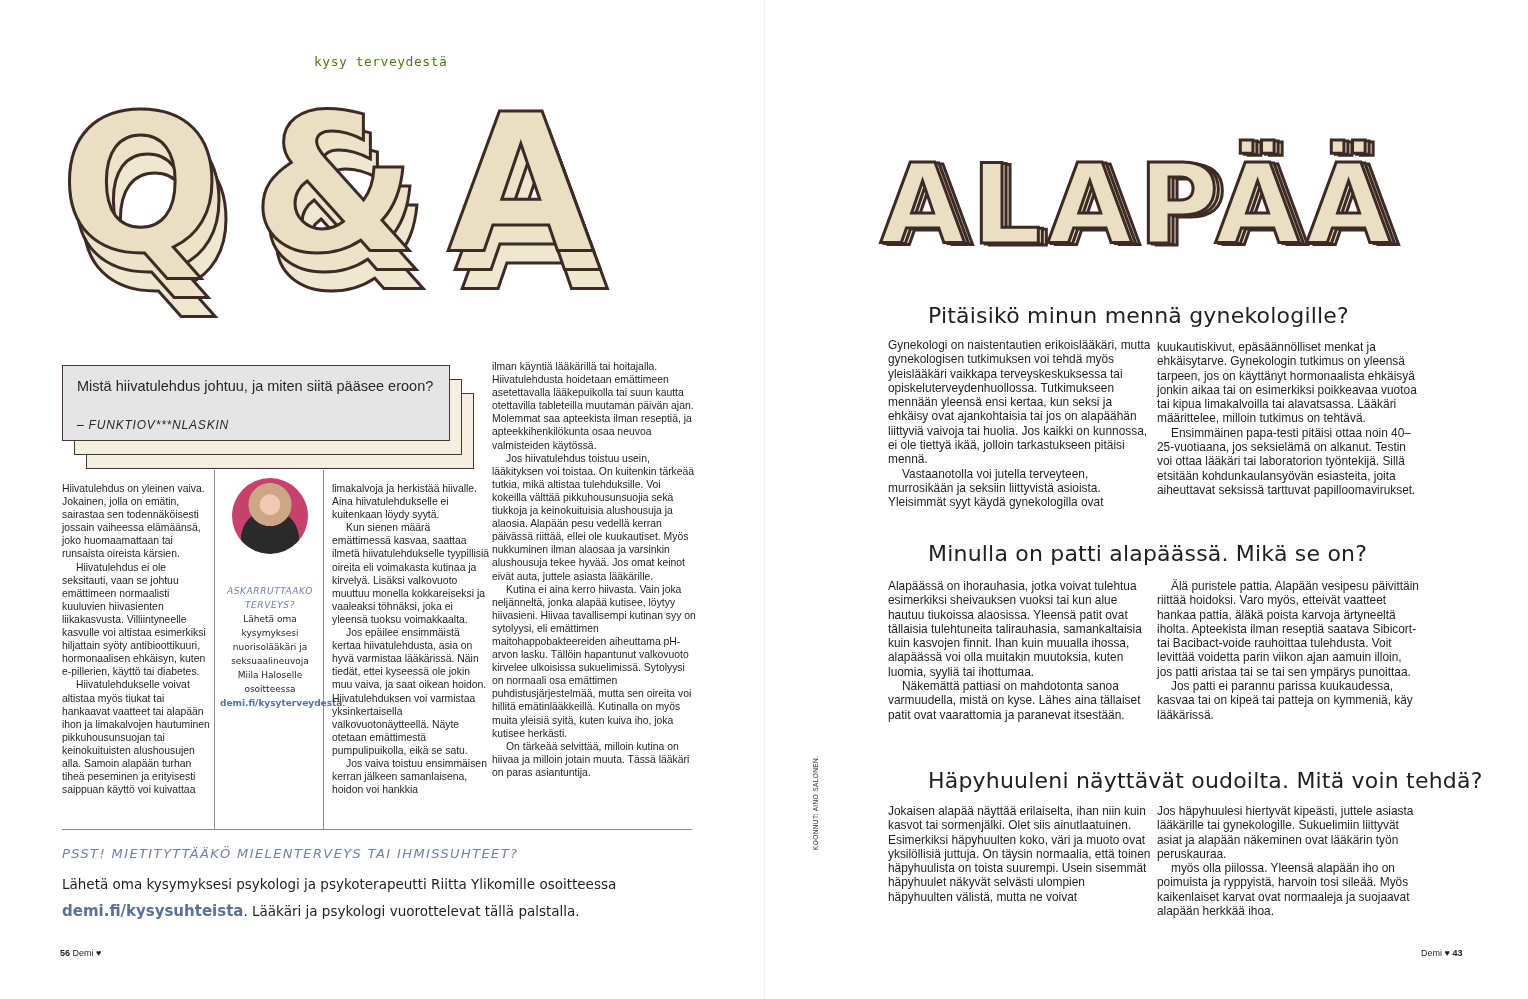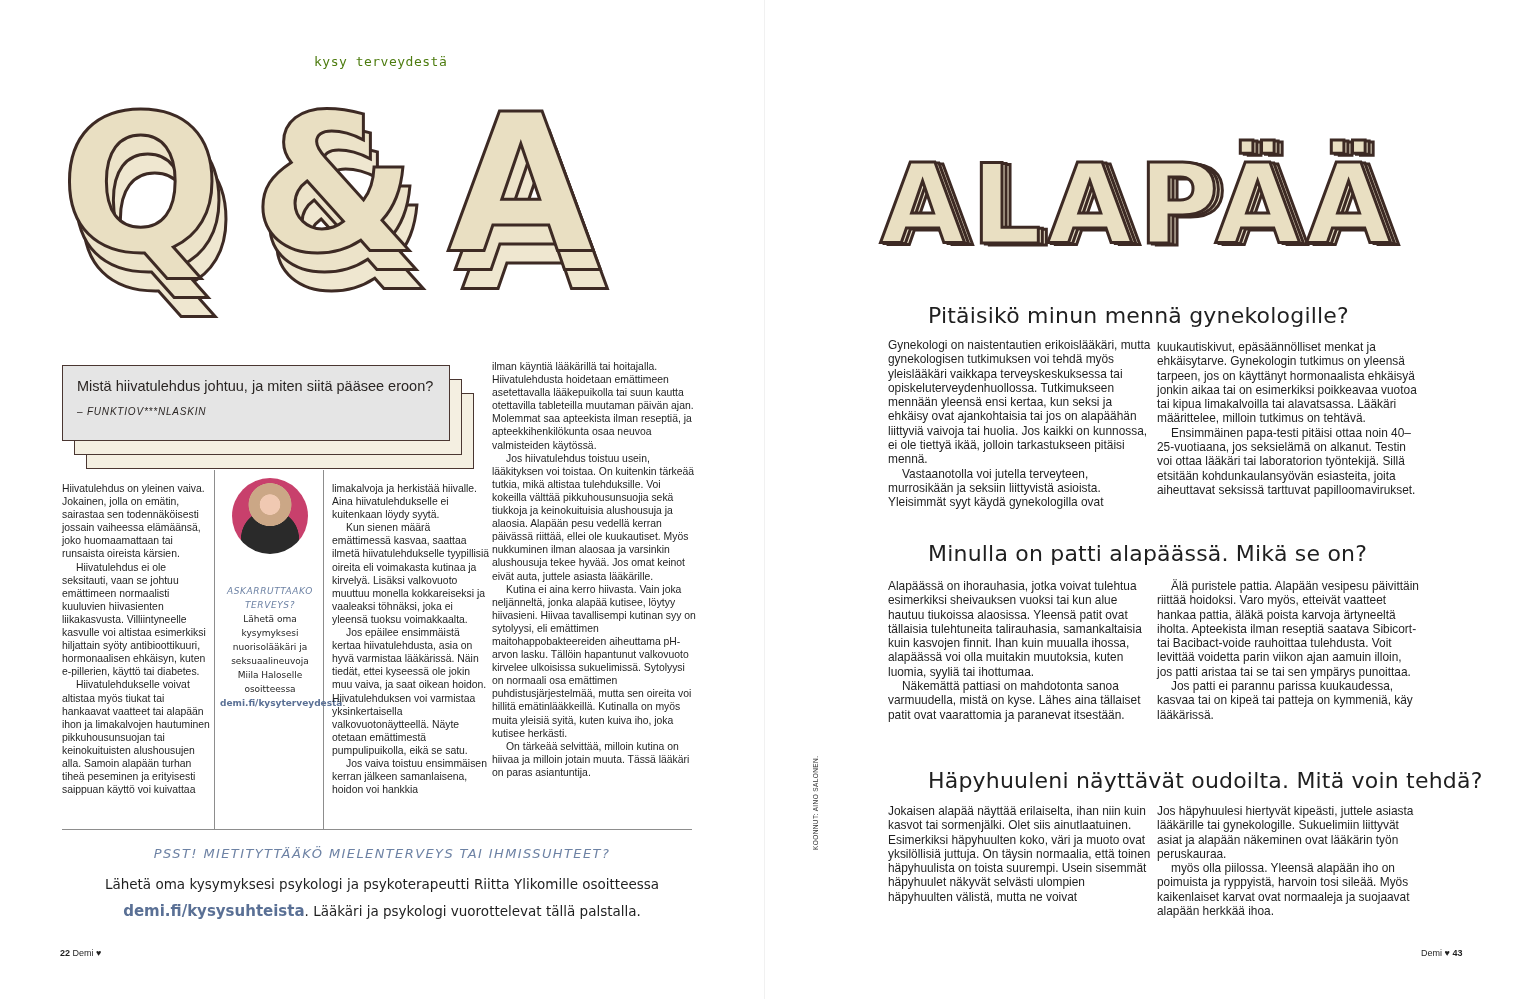--- a/index.html
+++ b/index.html
@@ -24,21 +24,21 @@
   .alapaa-title .l3 { transform: translate(8px, 2px); color: #efe7d0; }
   .alapaa-title .l2 { transform: translate(4px, 1px); color: #ece3c9; }
 
   
   .qcard-wrap { position: absolute; left: 62px; top: 365px; width: 412px; height: 110px; }
   .qcard-shadow { position: absolute; border: 1.5px solid #4a3631; background: #f4efe1; }
   .qcard-shadow.s1 { left: 24px; top: 28px; width: 388px; height: 76px; }
   .qcard-shadow.s2 { left: 12px; top: 14px; width: 388px; height: 76px; }
   .qcard { position: absolute; left: 0; top: 0; width: 388px; height: 76px; border: 1.5px solid #4a3631; background: #e5e5e5; padding: 12px 14px; }
   .qcard .question { font-family: "Liberation Sans", sans-serif; font-size: 14.5px; color: #2a2523; }
-  .qcard .asker { margin-top: 12px; font-family: "Liberation Sans", sans-serif; font-style: italic; font-size: 10px; letter-spacing: 0.8px; color: #2a2523; }
+  .qcard .asker { margin-top: 24px; font-family: "Liberation Sans", sans-serif; font-style: italic; font-size: 12px; letter-spacing: 0.8px; color: #2a2523; }
 
   
   .col { position: absolute; font-family: "Liberation Sans", sans-serif; font-size: 10.4px; line-height: 13.1px; color: #1f1f1f; }
   .col p { text-indent: 0; }
   .col p + p { text-indent: 14px; }
   .col-left-1 { left: 62px; top: 482px; width: 152px; }
   .col-left-3 { left: 332px; top: 482px; width: 158px; }
   .col-left-4 { left: 492px; top: 360px; width: 204px; }
 
   .vline { position: absolute; width: 1px; background: #8d8d8d; }
@@ -47,21 +47,21 @@
 
   
   .sidebar { position: absolute; left: 220px; top: 478px; width: 100px; text-align: center; }
   .avatar { width: 76px; height: 76px; border-radius: 50%; margin: 0 auto; background: radial-gradient(circle at 50% 35%, #f0c9b2 0 16%, #cba786 17% 34%, transparent 35%), radial-gradient(circle at 50% 80%, #2a2a2a 0 40%, transparent 41%), #c8406c; overflow: hidden; position: relative; }
   .sidebar .ask-head { margin-top: 30px; font-family: "DejaVu Sans", sans-serif; font-style: italic; font-size: 9px; letter-spacing: 0.6px; line-height: 14px; color: #6d82a4; }
   .sidebar .ask-body { font-family: "DejaVu Sans", sans-serif; font-size: 9px; line-height: 14px; color: #1f1f1f; }
   .sidebar .ask-link { font-family: "DejaVu Sans", sans-serif; font-size: 9px; line-height: 14px; color: #5a7095; font-weight: bold; }
   .sidebar .ask-link-rest { color: #1f1f1f; font-weight: normal; }
 
   .hline { position: absolute; left: 62px; top: 829px; width: 630px; height: 1px; background: #8d8d8d; }
-  .psst { position: absolute; left: 62px; top: 846px; width: 640px; text-align: center; }
+  .psst { position: absolute; left: 62px; top: 846px; width: 640px; }
   .psst .psst-head { font-family: "DejaVu Sans", sans-serif; font-style: italic; font-size: 13px; letter-spacing: 1.4px; color: #6d82a4; }
   .psst .psst-body { margin-top: 10px; font-family: "DejaVu Sans", sans-serif; font-size: 13.5px; line-height: 27px; color: #1f1f1f; }
   .psst .psst-link { font-weight: bold; font-size: 15px; color: #5a7095; }
 
   .credit { position: absolute; left: 812px; top: 850px; font-family: "Liberation Sans", sans-serif; font-size: 6.5px; letter-spacing: 0.4px; color: #333; transform: rotate(-90deg); transform-origin: left top; white-space: nowrap; }
 
   .folio { position: absolute; top: 948px; font-family: "Liberation Sans", sans-serif; font-size: 9px; color: #1f1f1f; }
   .folio-left { left: 60px; }
   .folio-right { left: 1421px; }
   .folio b { font-weight: bold; }
@@ -137,21 +137,21 @@
 
 <div class="psst">
   <div class="psst-head">PSST! MIETITYTTÄÄKÖ MIELENTERVEYS TAI IHMISSUHTEET?</div>
   <div class="psst-body">
     <span>Lähetä oma kysymyksesi psykologi ja psykoterapeutti Riitta Ylikomille osoitteessa</span><br>
     <span class="psst-link">demi.fi/kysysuhteista</span><span>. Lääkäri ja psykologi vuorottelevat tällä palstalla.</span>
   </div>
 </div>
 
 <div class="folio folio-left">
-  <b>22</b>
+  <b>56</b>
   <span>Demi</span>
   <span>♥</span>
 </div>
 
 <div class="credit">KOONNUT: AINO SALONEN.</div>
 
 <div class="display alapaa-title">
   <span class="layer l3">ALAPÄÄ</span>
   <span class="layer l2">ALAPÄÄ</span>
   <span class="layer l1">ALAPÄÄ</span>

